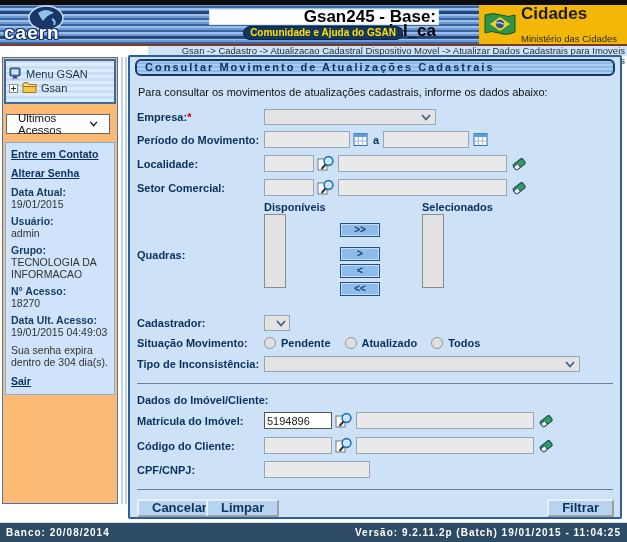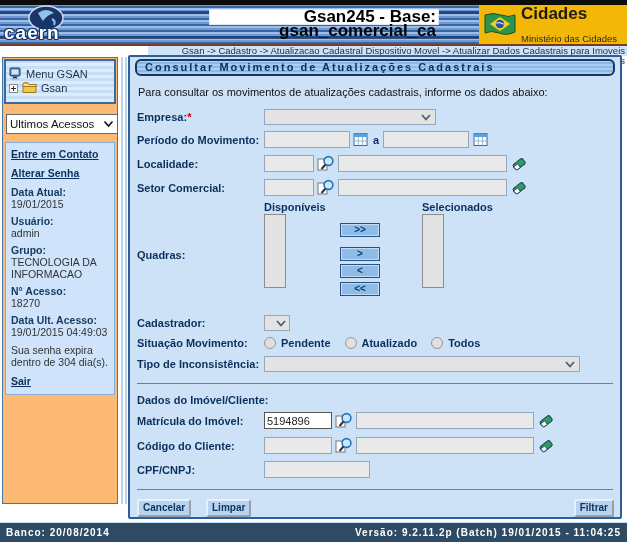--- a/index.html
+++ b/index.html
@@ -55,23 +55,23 @@
     position:absolute;left:119px;top:57px;width:8px;height:447px;
     background:repeating-linear-gradient(90deg,#ffffff 0 2px,#bcd4ec 2px 4px);
   }
   .menubox{
     margin:1px;border:2px solid #3a6aa0;
     background:repeating-linear-gradient(0deg,#dcecfc 0 3px,#c6def6 3px 6px);
     padding:4px 3px 6px 3px;font-size:11px;color:#1d2f42;
   }
   .menurow{display:flex;align-items:center;gap:4px;margin:2px 0;}
   .ultsel{
-    margin:10px 3px 0 3px;width:112px;height:20px;background:#fff;border:1px solid #666;
+    margin:10px 3px 0 3px;width:104px;height:20px;background:#fff;border:1px solid #666;
     font-size:11.5px;color:#111;display:flex;align-items:center;justify-content:space-between;
-    padding:0 3px;box-sizing:border-box;
+    padding:0 11px;box-sizing:border-box;
   }
   .infobox{
     margin:8px 2px 0 2px;background:#cfe4fb;border:1px solid #86aed6;
     padding:5px 5px 7px 5px;font-size:10.5px;color:#333;
   }
   .slink{font-weight:bold;color:#0b2f5c;text-decoration:underline;margin:0 0 7px 0;cursor:pointer;}
   .ilabel{font-weight:bold;color:#14395f;margin-top:5px;}
   .ivalue{color:#333;}
   .inote{margin-top:6px;color:#333;}
   
@@ -109,22 +109,22 @@
     padding:0;
   }
   .radio{
     width:10px;height:10px;border-radius:50%;background:#e0e0e0;border:1px solid #979797;
     flex:none;
   }
   .rlabel{font-size:11px;font-weight:bold;color:#0b2f5c;margin:0 14px 0 5px;}
   .hr{position:absolute;left:7px;right:7px;border-top:1px solid #69829b;}
   .bbtn{
     height:18px;background:#b7d3ef;border:2px outset #e6f1fc;border-radius:2px;
-    color:#0c325e;font-weight:bold;font-size:10px;font-family:"Liberation Sans",sans-serif;
-    padding:0 4px;cursor:pointer;line-height:14px;
+    color:#0c325e;font-weight:bold;font-size:13px;font-family:"Liberation Sans",sans-serif;
+    padding:0 13px;cursor:pointer;line-height:14px;
   }
   
   .footer{
     position:absolute;left:0;top:522px;width:627px;height:20px;background:#2e4b66;
     color:#fff;font-size:10px;font-weight:bold;letter-spacing:1px;
     display:flex;justify-content:space-between;align-items:center;
     padding:4px 6px;box-sizing:border-box;border-top:1px solid #cfe0f0;
   }
 </style>
 </head>
@@ -140,20 +140,21 @@
     <div class="caern">
       <svg width="64" height="28" viewBox="0 0 64 28" style="position:absolute;left:16px;top:0">
         <ellipse cx="30" cy="13" rx="17" ry="12" fill="#1a3668" stroke="#c8dcf2" stroke-width="1.5"></ellipse>
         <path d="M22 8 Q30 2 38 8 Q31 10 27 16 Q24 12 22 8 Z" fill="#8fc3e8"></path>
         <path d="M36 14 Q40 16 38 20" stroke="#8fc3e8" stroke-width="2" fill="none"></path>
       </svg>
       <span class="caern-text">caern</span>
     </div>
 
     <div class="titlebox">Gsan245 - Base: gsan_comercial_ca</div>
+    <div class="helppill">Comunidade e Ajuda do GSAN</div>
 
     <div class="cidades">
       <svg class="cid-flag" width="34" height="25" viewBox="0 0 34 25">
         <path d="M2 3 Q10 0 18 3 Q26 6 32 3 L32 20 Q24 24 16 21 Q8 18 2 21 Z" fill="#2d9447" stroke="#15502a" stroke-width="1"></path>
         <polygon points="17,5 27,12 17,19 7,12" fill="#f5d020"></polygon>
         <circle cx="17" cy="12" r="4.2" fill="#2a4fa0"></circle>
         <path d="M13.2 11 Q17 9.8 20.8 12.2" stroke="#fff" stroke-width="1" fill="none"></path>
       </svg>
       <div class="cid-txt">
         <div class="cid-title">Cidades</div>

